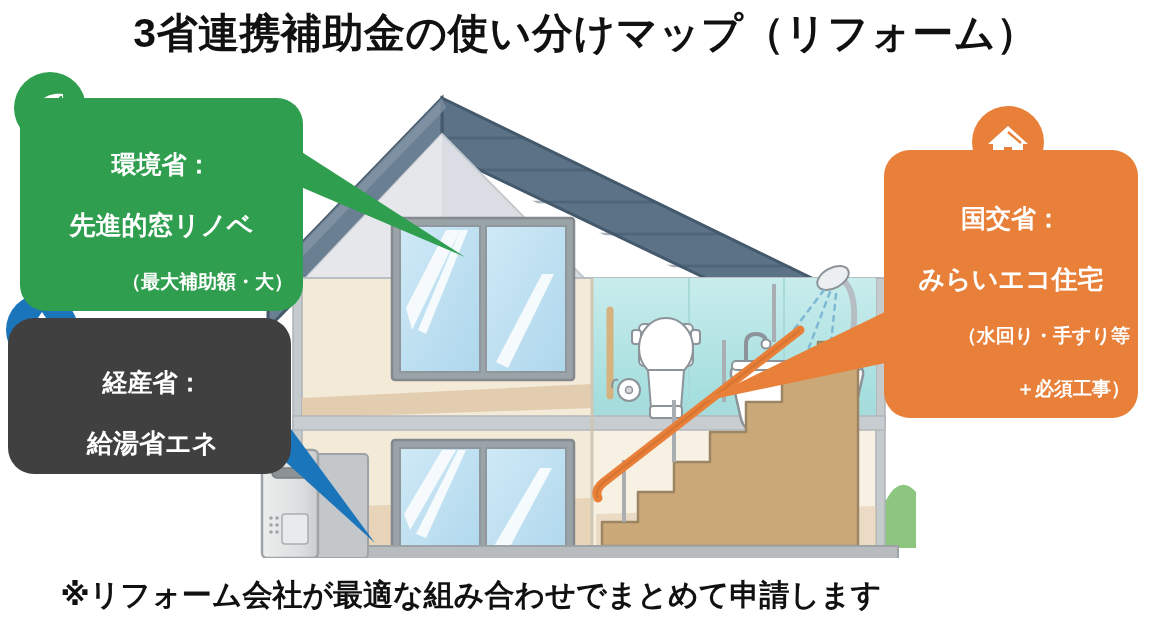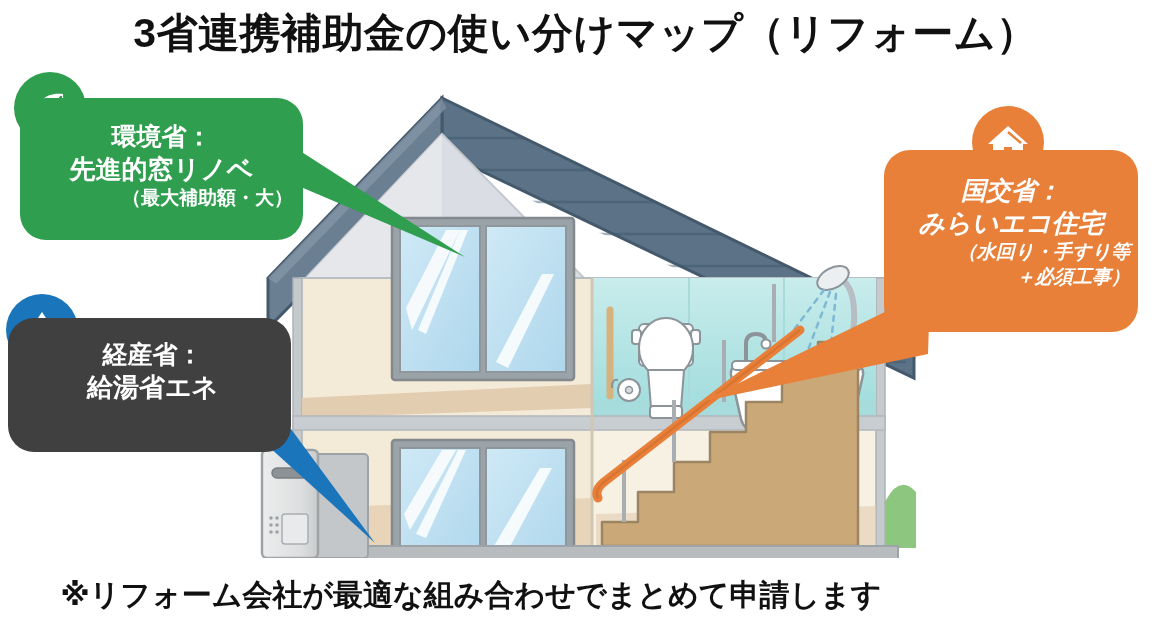--- a/index.html
+++ b/index.html
@@ -40,21 +40,21 @@
   .callout{position:absolute;}
   .bubble{
     position:relative;
     border-radius:26px;
     color:#ffffff;
     font-weight:bold;
     text-align:center;
     box-sizing:border-box;
     z-index:3;
   }
-  .bubble .ln{display:block;line-height:1.30;white-space:nowrap;}
+  .bubble .ln{display:block;line-height:1.30;white-space:nowrap;margin-top:28px;}
   .ln.l1{font-size:25px;}
   .ln.l2{font-size:26px;}
   .ln.l3{font-size:19px;text-align:right;}
 
   
   .badge{
     position:absolute;
     width:72px;height:72px;border-radius:50%;
     z-index:2;
     display:flex;align-items:center;justify-content:center;
@@ -80,21 +80,20 @@
   }
   #cal-blue .badge{background:#1b75bb;left:-2px;top:-24px;}
   #blue-tail{position:absolute;left:245px;top:425px;z-index:1;}
 
   
   #cal-orange{left:884px;top:150px;}
   #cal-orange .bubble{
     width:254px;min-height:182px;
     background:#e8803a;
     padding:24px 8px 16px 8px;
-    font-style:italic;
   }
   #cal-orange .badge{background:#e8803a;left:88px;top:-44px;}
   #orange-tail{position:absolute;left:700px;top:290px;z-index:1;}
 
   
   #house{position:absolute;left:246px;top:78px;z-index:0;}
 </style>
 </head>
 <body>
 

